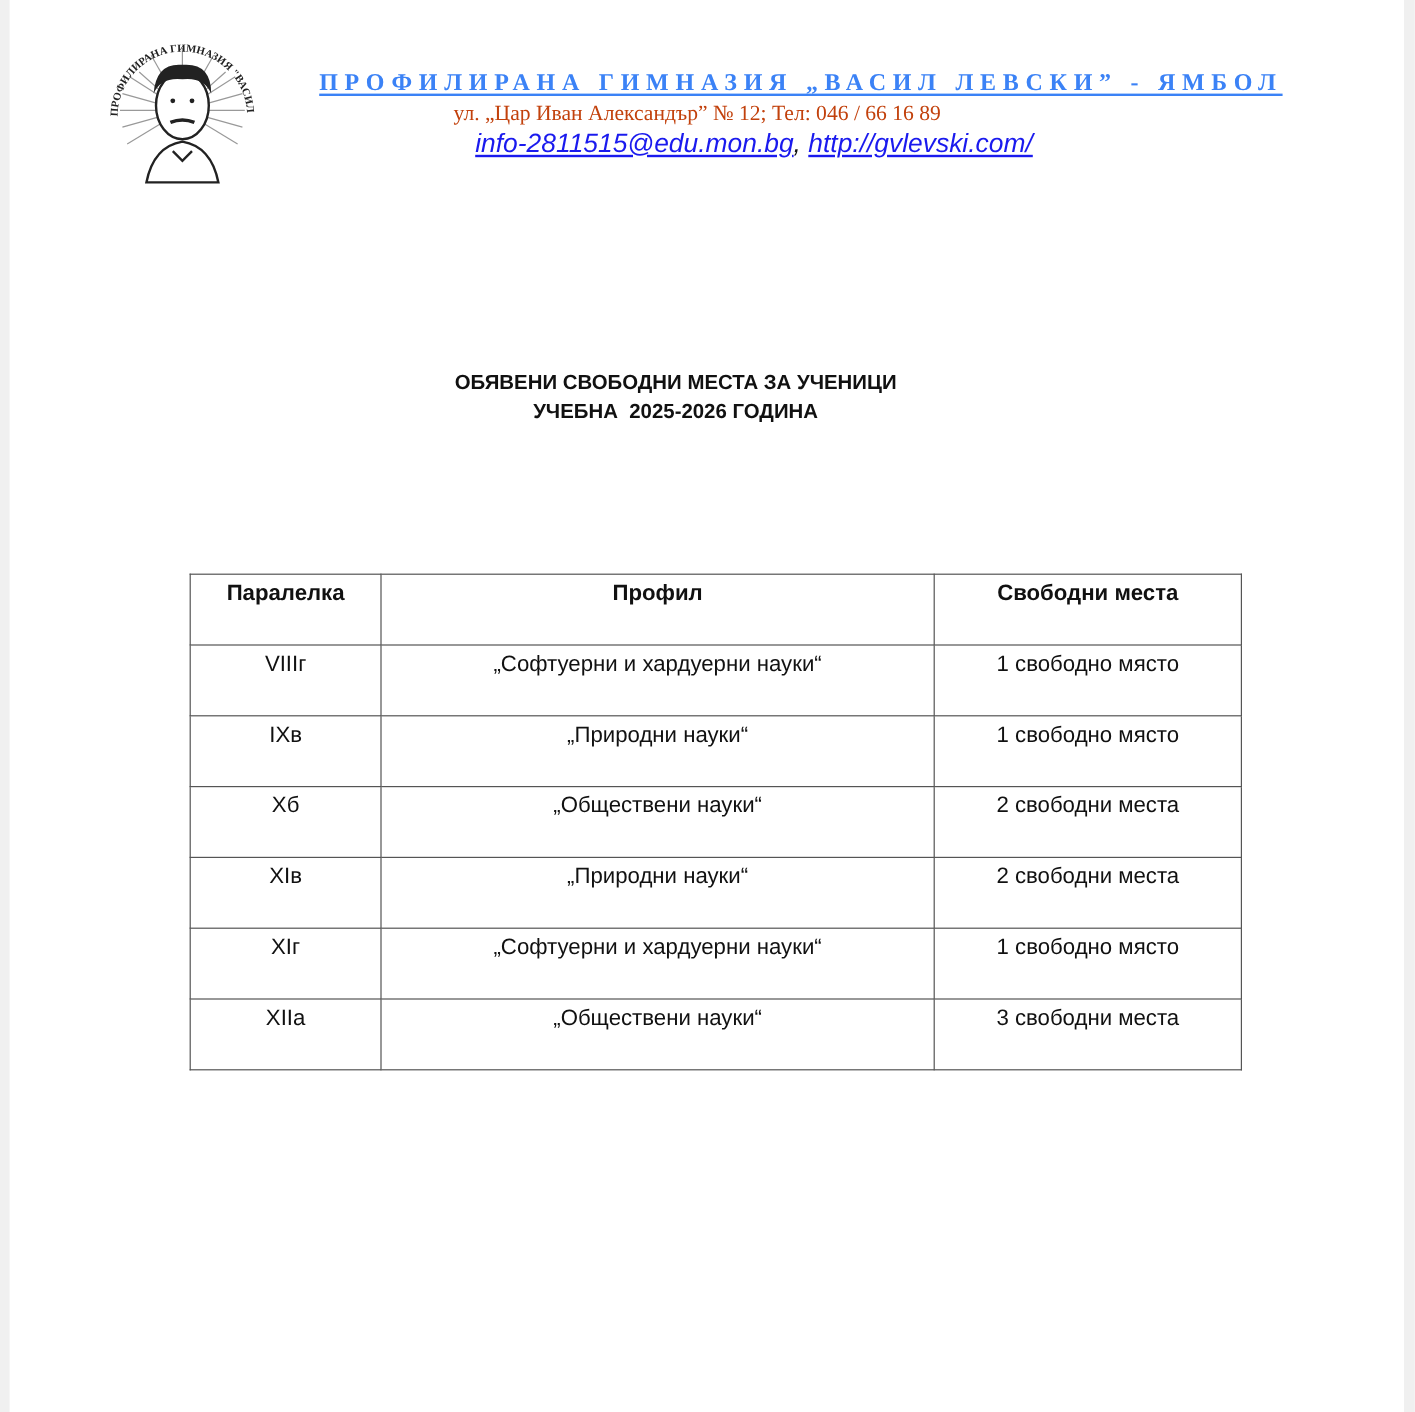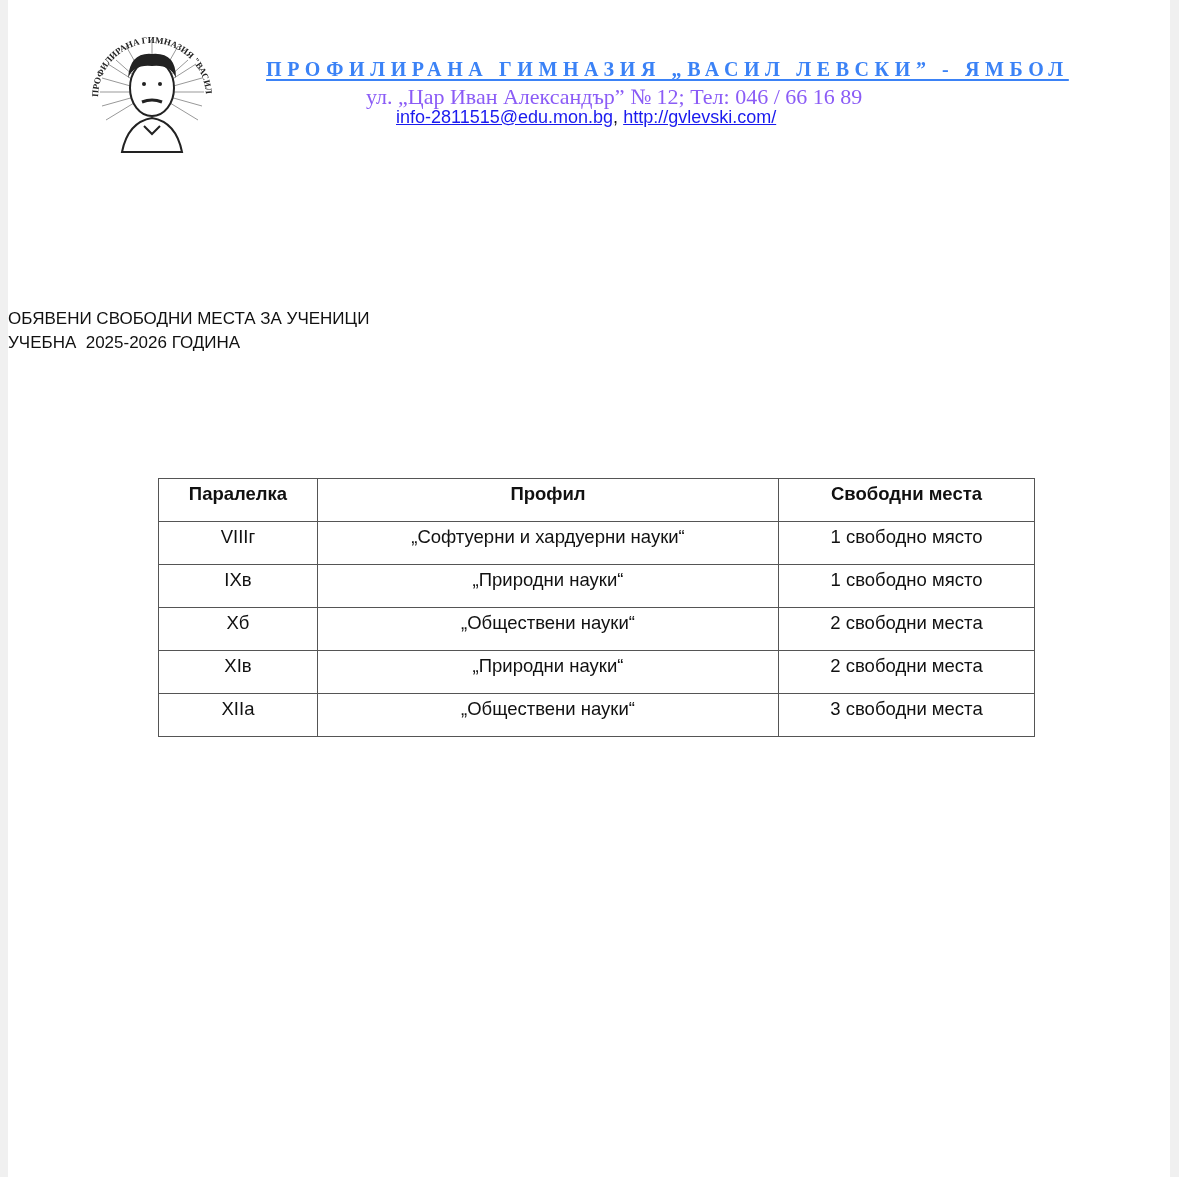--- a/index.html
+++ b/index.html
@@ -16,45 +16,46 @@
       position: absolute; left: 70px; top: 22px; width: 148px; height: 138px;
     }
     .header-title {
       position: absolute; left: 258px; top: 58px;
       font-family: "Liberation Serif", serif; font-weight: bold;
       font-size: 20px; letter-spacing: 5.6px; color: #3b82f6;
       text-decoration: underline; text-underline-offset: 3px;
       white-space: nowrap;
     }
     .header-address {
-      position: absolute; left: 358px; top: 84px;
-      font-family: "Liberation Serif", serif; font-size: 22px; color: #8b5cf6;
+      position: absolute; left: 370px; top: 84px;
+      font-family: "Liberation Serif", serif; font-size: 18px; color: #c2410c;
       white-space: nowrap;
     }
     .header-links {
       position: absolute; left: 388px; top: 107px;
-      font-family: "Liberation Sans", sans-serif; font-size: 18px; color: #111;
+      font-family: "Liberation Sans", sans-serif; font-size: 22px; color: #111;
       white-space: nowrap;
+      font-style: italic;
     }
     .header-links a { color: #1a1aee; text-decoration: underline; }
     .doc-title {
-      position: absolute; left: 0; width: 1110px; text-align: left;
-      font-family: "Liberation Sans", sans-serif; font-weight: normal;
+      position: absolute; left: 0; width: 1110px; text-align: center;
+      font-family: "Liberation Sans", sans-serif; font-weight: bold;
       font-size: 17px; color: #111; white-space: pre;
     }
     .t1 { top: 309px; }
     .t2 { top: 333px; }
     table.seats {
       position: absolute; left: 150px; top: 478px;
       border-collapse: collapse;
       font-family: "Liberation Sans", sans-serif; font-size: 18.5px; color: #111;
     }
     table.seats td, table.seats th {
       border: 1.5px solid #555;
-      height: 43px; vertical-align: top; text-align: center;
+      height: 59px; vertical-align: top; text-align: center;
       padding: 4px 6px 0 6px; box-sizing: border-box;
     }
     table.seats th { font-weight: bold; }
     .c1 { width: 159px; }
     .c2 { width: 461px; }
     .c3 { width: 256px; margin-left: 12px; }
   </style>
 </head>
 <body>
 
@@ -125,19 +126,24 @@
         <td>Xб</td>
         <td>„Обществени науки“</td>
         <td>2 свободни места</td>
       </tr>
       <tr>
         <td>XIв</td>
         <td>„Природни науки“</td>
         <td>2 свободни места</td>
       </tr>
       <tr>
+        <td>XIг</td>
+        <td>„Софтуерни и хардуерни науки“</td>
+        <td>1 свободно място</td>
+      </tr>
+      <tr>
         <td>XIIа</td>
         <td>„Обществени науки“</td>
         <td>3 свободни места</td>
       </tr>
     </tbody>
   </table>
 </div>
 
 </body></html>

